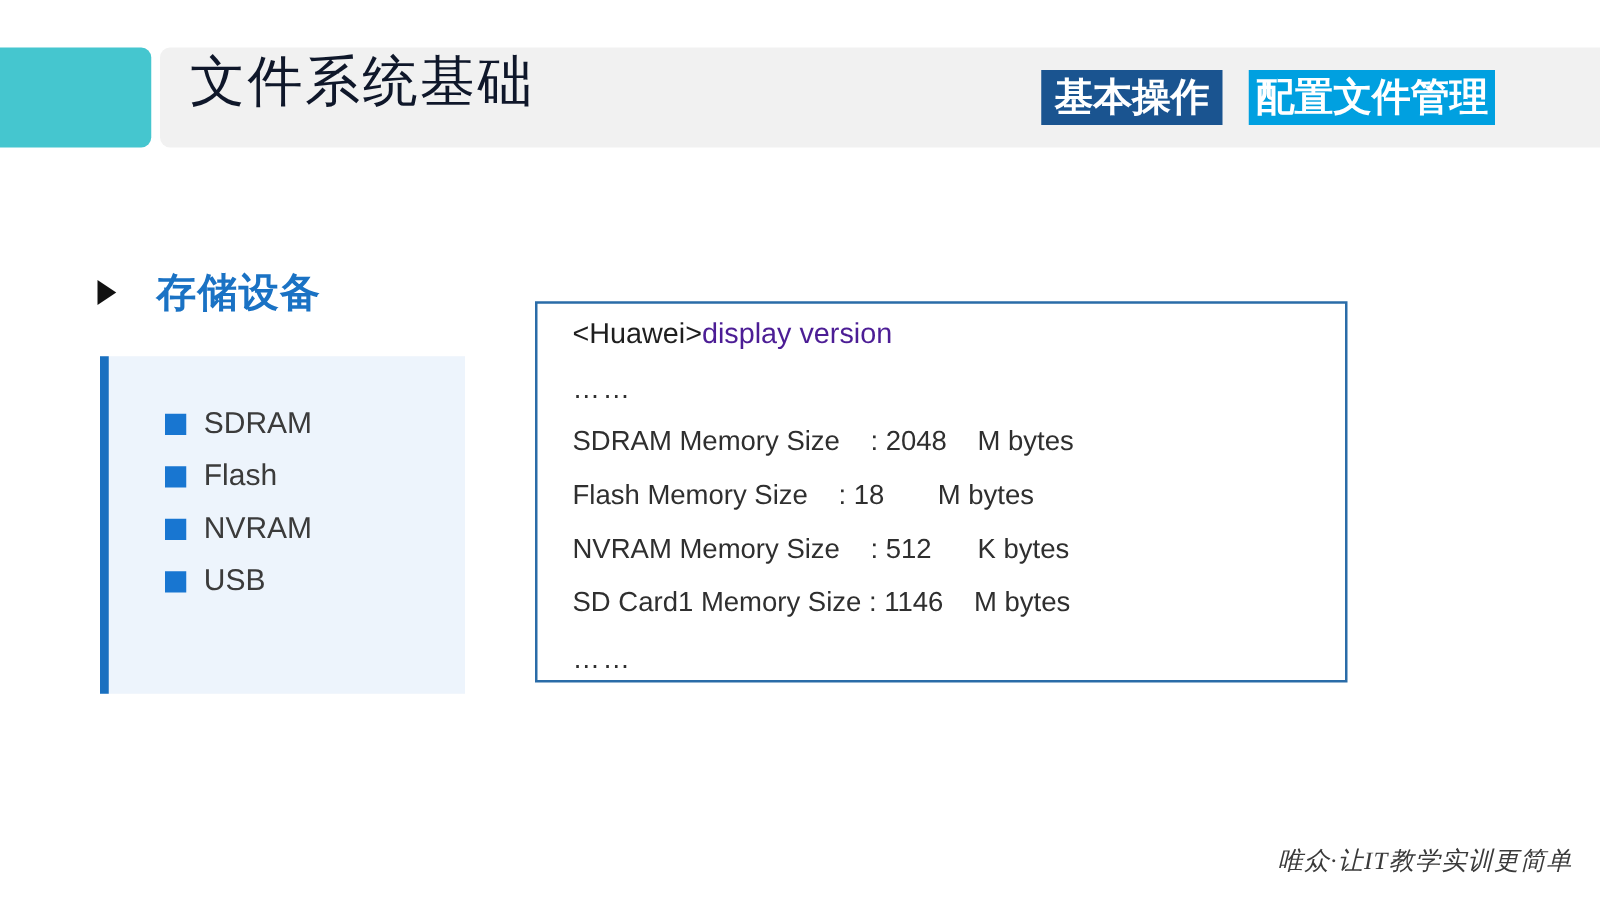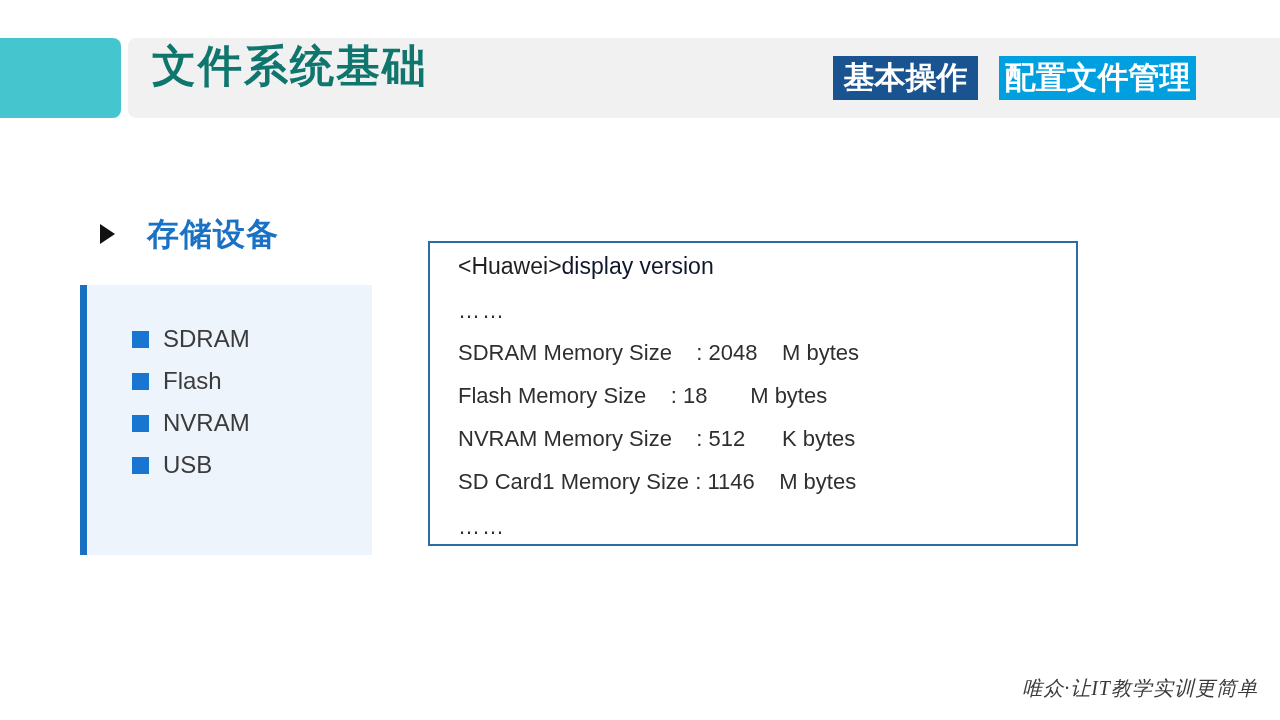--- a/index.html
+++ b/index.html
@@ -39,22 +39,22 @@
     width: 1152px;
     height: 80px;
     background: #f1f1f1;
     border-radius: 8px 0 0 8px;
   }
   .header-title {
     position: absolute;
     left: 152px;
     top: 44px;
     font-size: 44px;
-    font-weight: bold;
-    color: #0f766e;
+    font-weight: normal;
+    color: #0f172a;
     letter-spacing: 2px;
     line-height: 1;
     white-space: nowrap;
   }
   .tab {
     position: absolute;
     top: 56px;
     height: 44px;
     line-height: 44px;
     text-align: center;
@@ -74,21 +74,20 @@
     background: #00a0e0;
   }
 
   
   .section-heading-row {
     position: absolute;
     left: 78px;
     top: 218px;
     display: flex;
     align-items: center;
-    margin-left: 22px;
   }
   .tri-bullet {
     width: 0;
     height: 0;
     border-left: 15px solid #111111;
     border-top: 10px solid transparent;
     border-bottom: 10px solid transparent;
     margin-right: 32px;
   }
   .section-heading {
@@ -155,21 +154,21 @@
     white-space: pre;
   }
   .console-line.cmd { top: 255px; font-size: 23px; }
   .console-line.l1  { top: 300px; }
   .console-line.l2  { top: 342px; }
   .console-line.l3  { top: 385px; }
   .console-line.l4  { top: 428px; }
   .console-line.l5  { top: 471px; }
   .console-line.l6  { top: 516px; }
   .cmd-prompt { color: #1f1f1f; }
-  .cmd-text   { color: #0f172a; }
+  .cmd-text   { color: #4c1d95; }
   .ellipsis   { letter-spacing: 2px; }
 
   
   .footer {
     position: absolute;
     right: 22px;
     bottom: 18px;
     font-family: "Liberation Serif", "DejaVu Serif", serif;
     font-size: 20px;
     font-style: italic;

